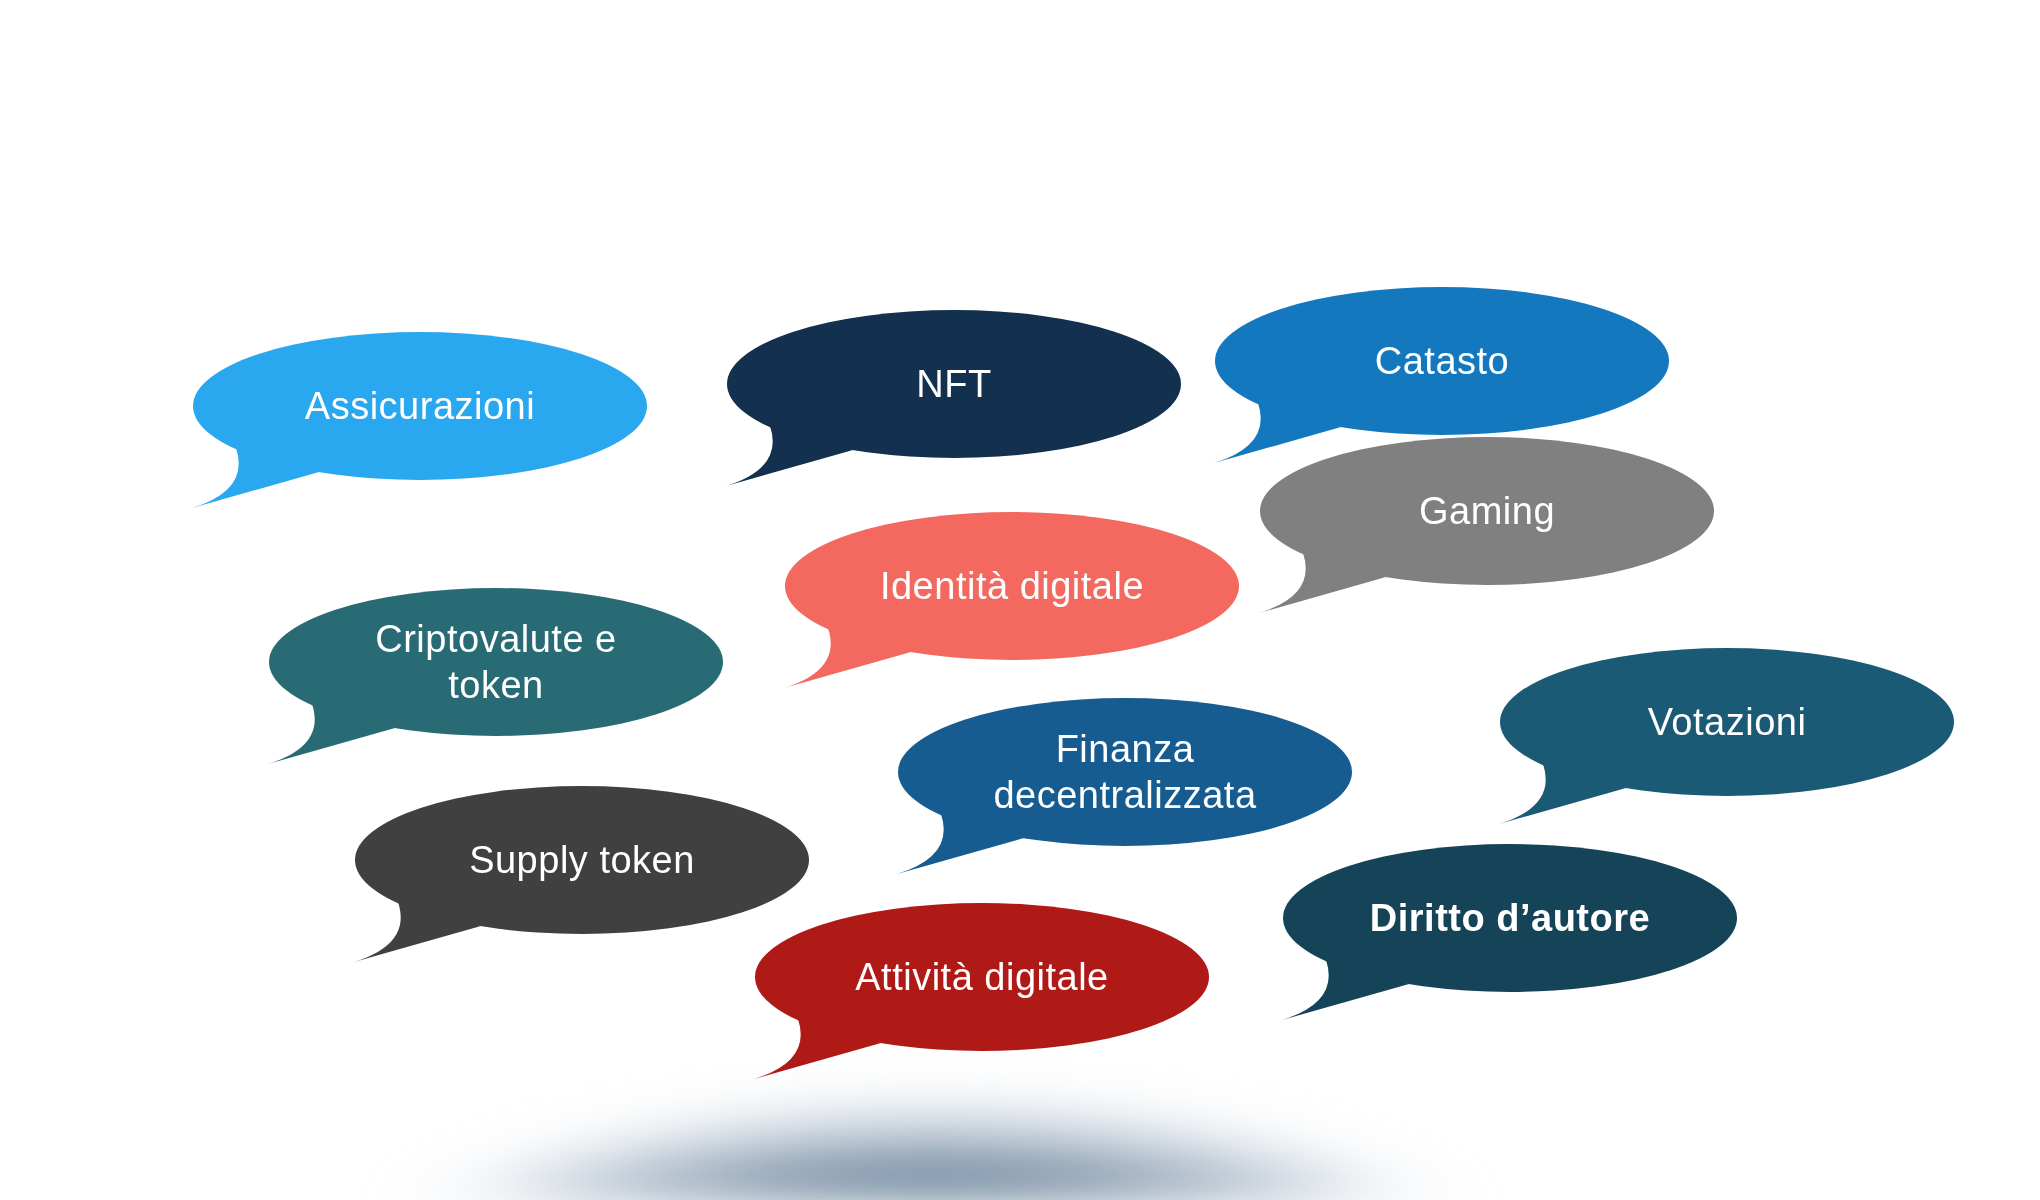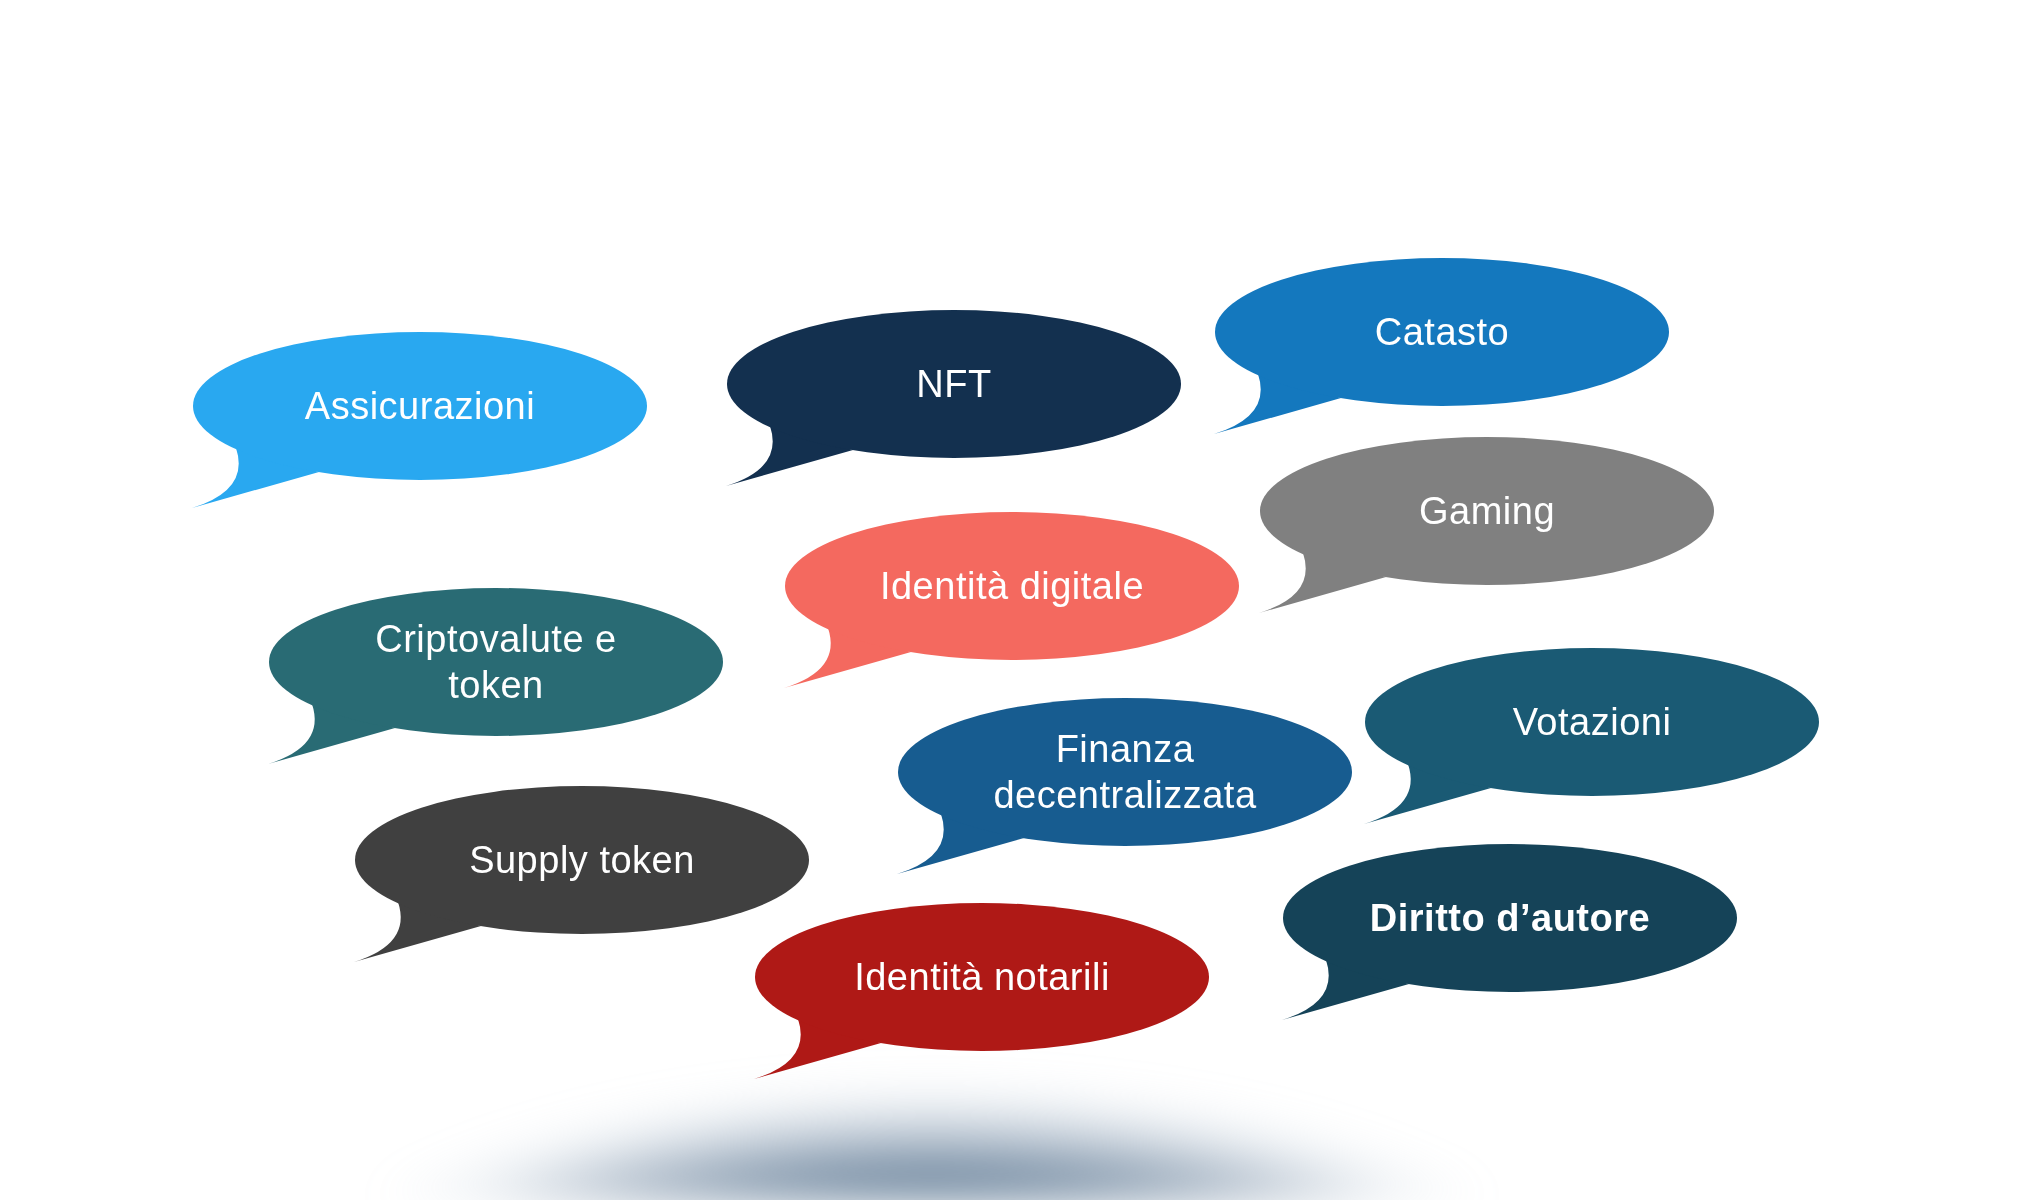--- a/index.html
+++ b/index.html
@@ -78,21 +78,21 @@
         </svg>
         <div class="label">Assicurazioni</div>
       </div>
       <div class="bubble" style="left: 724px; top: 308px;">
         <svg width="460" height="200" viewBox="0 0 460 200">
           <path d="M46 118 Q60 160 2 178 L129 142 Z" fill="#13304F"></path>
           <ellipse cx="230" cy="76" rx="227" ry="74" fill="#13304F"></ellipse>
         </svg>
         <div class="label">NFT</div>
       </div>
-      <div class="bubble" style="left: 1212px; top: 256px;">
+      <div class="bubble" style="left: 1212px; top: 285px;">
         <svg width="460" height="200" viewBox="0 0 460 200">
           <path d="M46 118 Q60 160 2 178 L129 142 Z" fill="#1478BE"></path>
           <ellipse cx="230" cy="76" rx="227" ry="74" fill="#1478BE"></ellipse>
         </svg>
         <div class="label">Catasto</div>
       </div>
       <div class="bubble" style="left: 1257px; top: 435px;">
         <svg width="460" height="200" viewBox="0 0 460 200">
           <path d="M46 118 Q60 160 2 178 L129 142 Z" fill="#808080"></path>
           <ellipse cx="230" cy="76" rx="227" ry="74" fill="#808080"></ellipse>
@@ -107,21 +107,21 @@
         <div class="label">Criptovalute e
 token</div>
       </div>
       <div class="bubble" style="left: 782px; top: 510px;">
         <svg width="460" height="200" viewBox="0 0 460 200">
           <path d="M46 118 Q60 160 2 178 L129 142 Z" fill="#F4695F"></path>
           <ellipse cx="230" cy="76" rx="227" ry="74" fill="#F4695F"></ellipse>
         </svg>
         <div class="label">Identità digitale</div>
       </div>
-      <div class="bubble" style="left: 1362px; top: 646px;">
+      <div class="bubble" style="left: 1497px; top: 646px;">
         <svg width="460" height="200" viewBox="0 0 460 200">
           <path d="M46 118 Q60 160 2 178 L129 142 Z" fill="#1A5A74"></path>
           <ellipse cx="230" cy="76" rx="227" ry="74" fill="#1A5A74"></ellipse>
         </svg>
         <div class="label">Votazioni</div>
       </div>
       <div class="bubble" style="left: 895px; top: 696px;">
         <svg width="460" height="200" viewBox="0 0 460 200">
           <path d="M46 118 Q60 160 2 178 L129 142 Z" fill="#175C90"></path>
           <ellipse cx="230" cy="76" rx="227" ry="74" fill="#175C90"></ellipse>
@@ -141,16 +141,16 @@
           <path d="M46 118 Q60 160 2 178 L129 142 Z" fill="#154358"></path>
           <ellipse cx="230" cy="76" rx="227" ry="74" fill="#154358"></ellipse>
         </svg>
         <div class="label">Diritto d’autore</div>
       </div>
       <div class="bubble" style="left: 752px; top: 901px;">
         <svg width="460" height="200" viewBox="0 0 460 200">
           <path d="M46 118 Q60 160 2 178 L129 142 Z" fill="#AF1916"></path>
           <ellipse cx="230" cy="76" rx="227" ry="74" fill="#AF1916"></ellipse>
         </svg>
-        <div class="label">Identità notarili</div>
+        <div class="label">Attività digitale</div>
       </div>
     </div>
 </div>
 
 </body></html>

